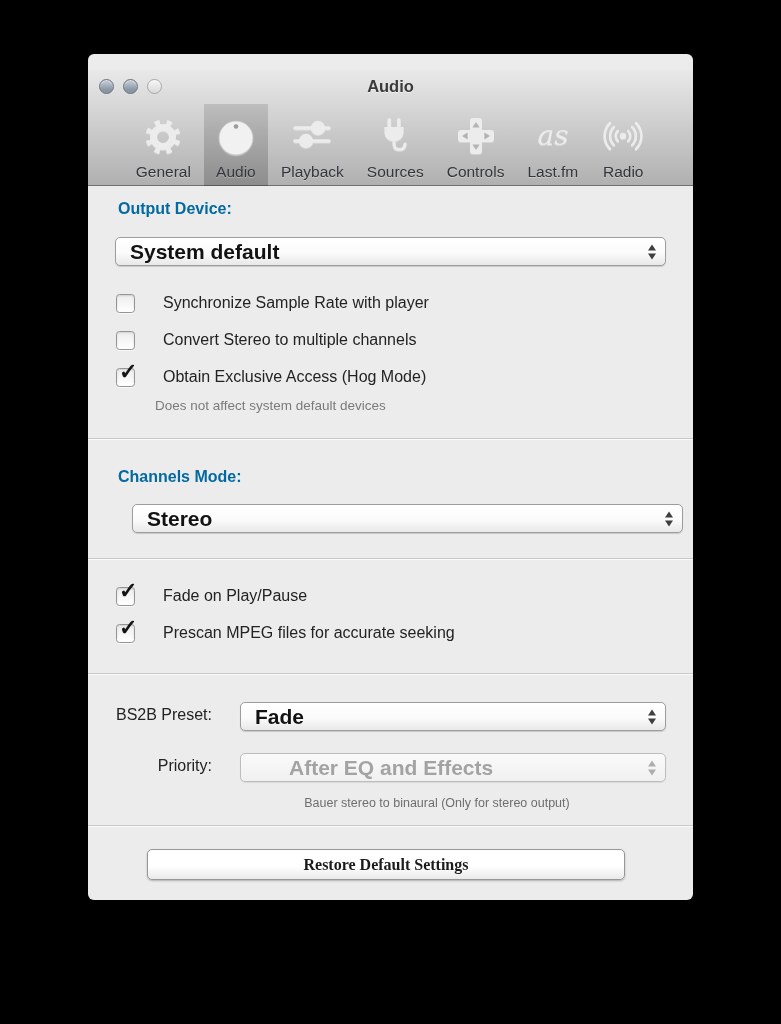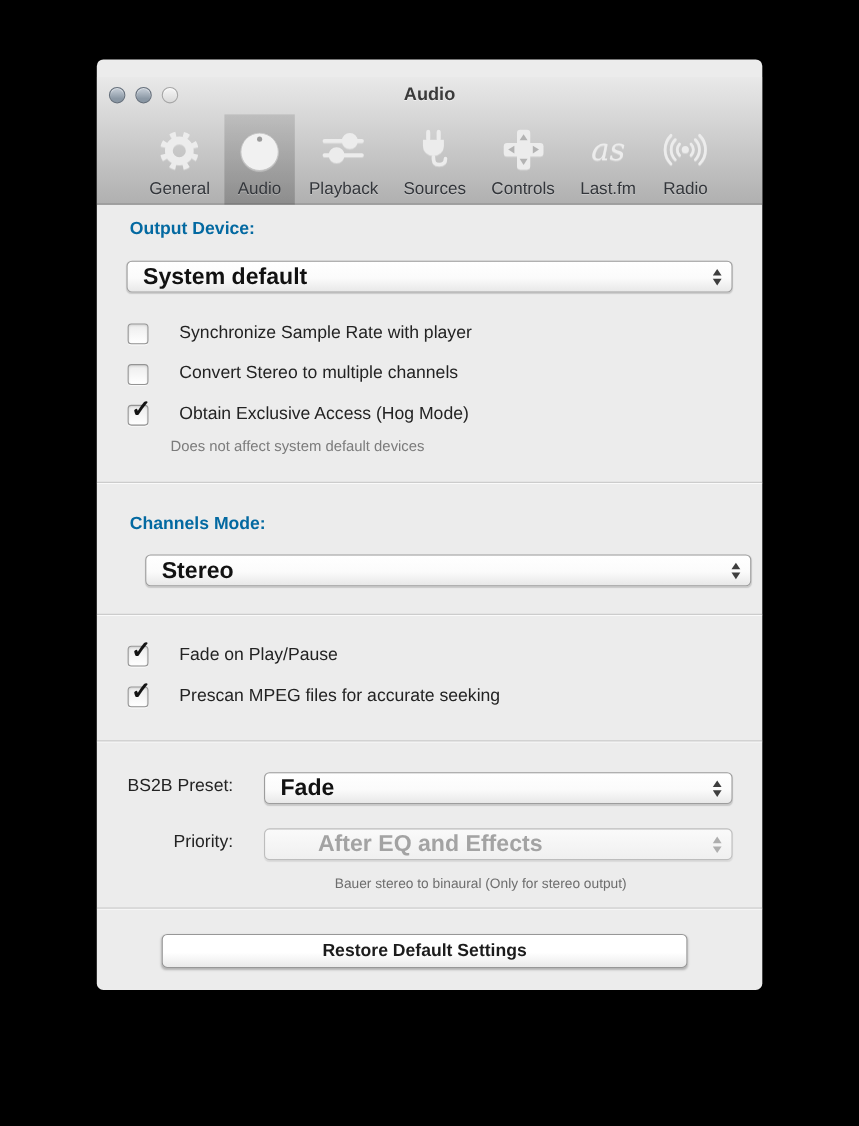--- a/index.html
+++ b/index.html
@@ -64,21 +64,21 @@
   .divider { position:absolute; left:0; right:0; height:1px; background:#c8c8c8;
              box-shadow:0 1px 0 rgba(255,255,255,.75); }
   .form-label { position:absolute; left:20px; width:104px; text-align:right;
                 font-size:16px; color:#232323; }
   .caption { position:absolute; left:124px; width:450px; text-align:center;
              font-size:12.5px; color:#6e6e6e; }
   .restore-btn { position:absolute; left:59px; top:795px; width:478px; height:31px;
                  border:1px solid #979797; border-radius:5px;
                  background:linear-gradient(#ffffff, #ffffff 55%, #eaeaea);
                  box-shadow:0 1px 2px rgba(0,0,0,.25);
-                 font-family:Liberation Sans, sans-serif;
+                 font-family:Liberation Serif, serif;
                  font-size:16px; font-weight:bold; color:#1b1b1b;
                  display:flex; align-items:center; justify-content:center; cursor:default; }
 
   
   #out-label { top:146px; } #device-select { left:27px; top:183px; width:551px; }
   #cb-sync { top:240px; } #cb-convert { top:277px; } #cb-hog { top:314px; }
   #hog-note { top:344px; }
   #div1 { top:384px; }
   #ch-label { top:414px; } #mode-select { left:27px; top:450px; width:551px;margin-left:17px; }
   #div2 { top:504px; }

